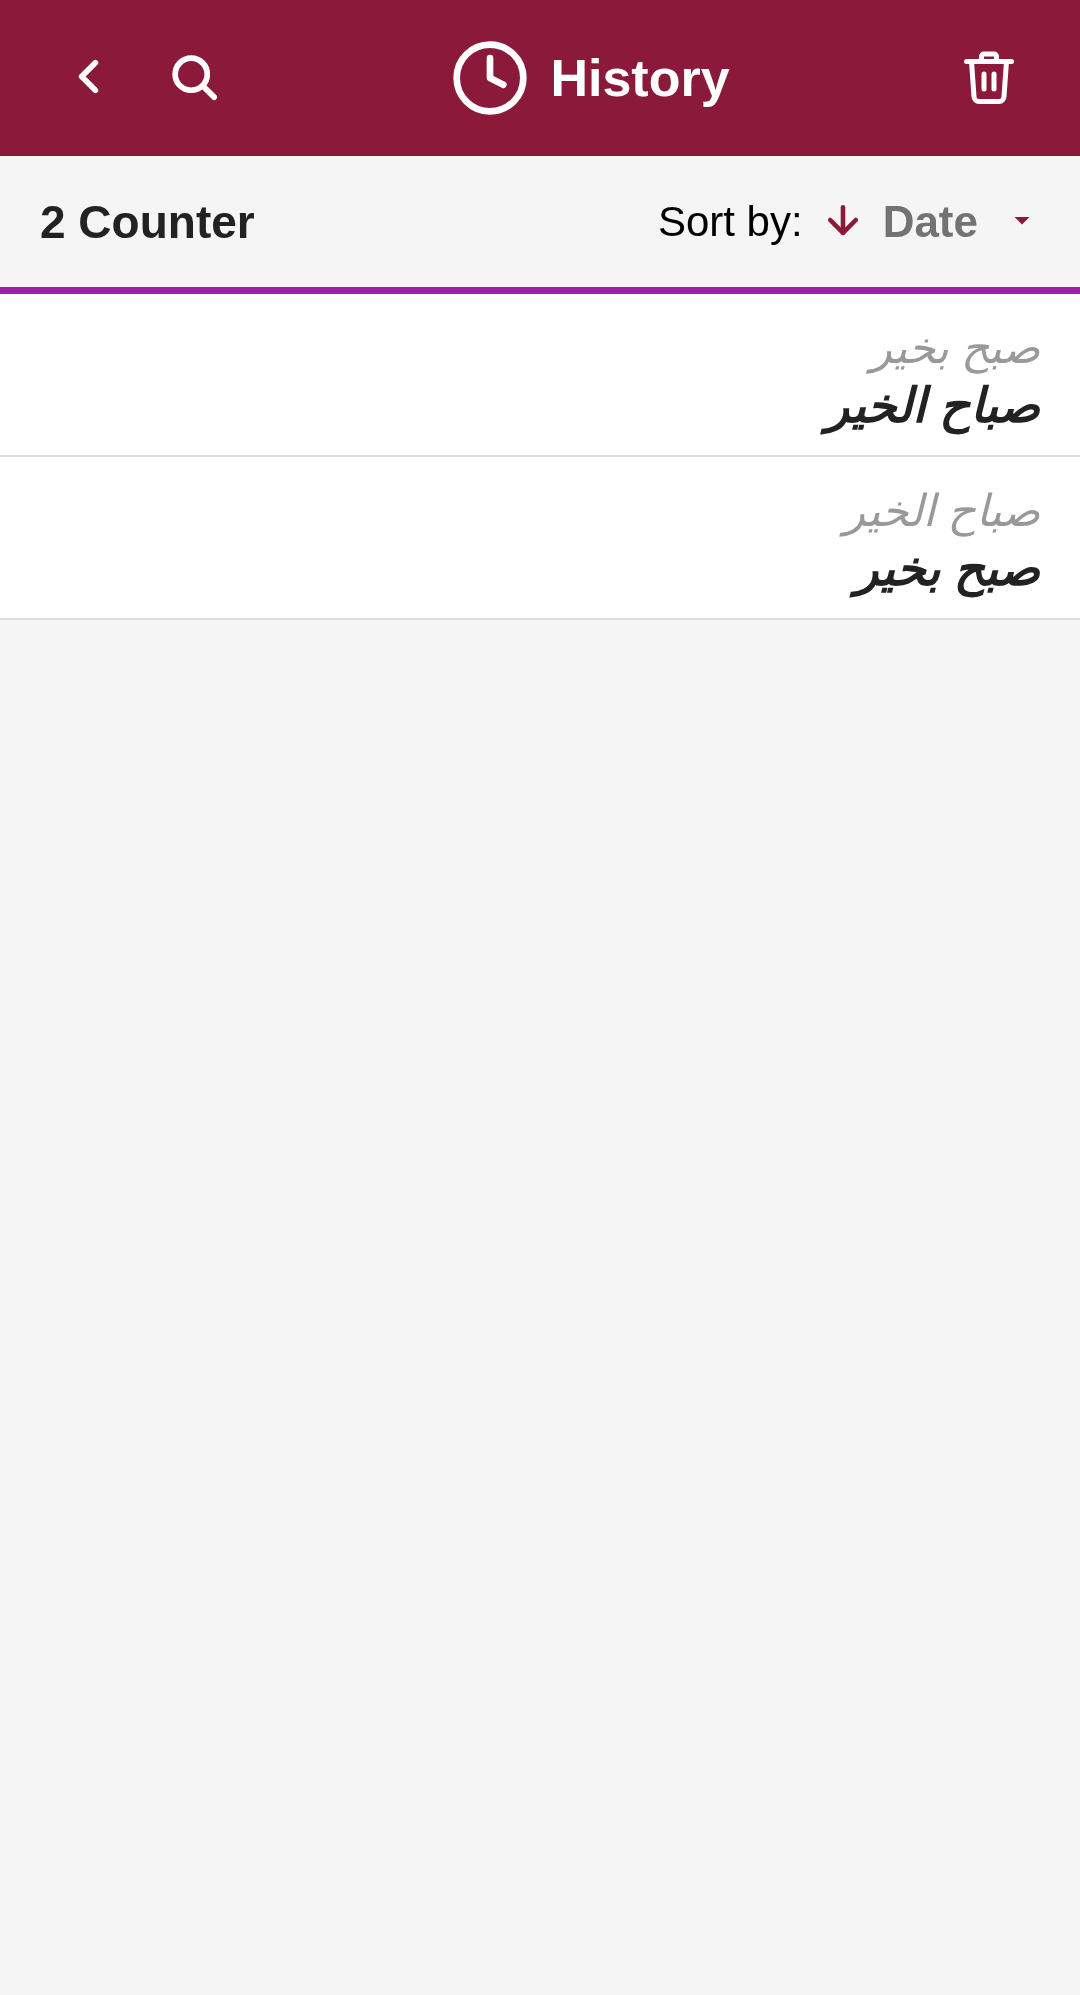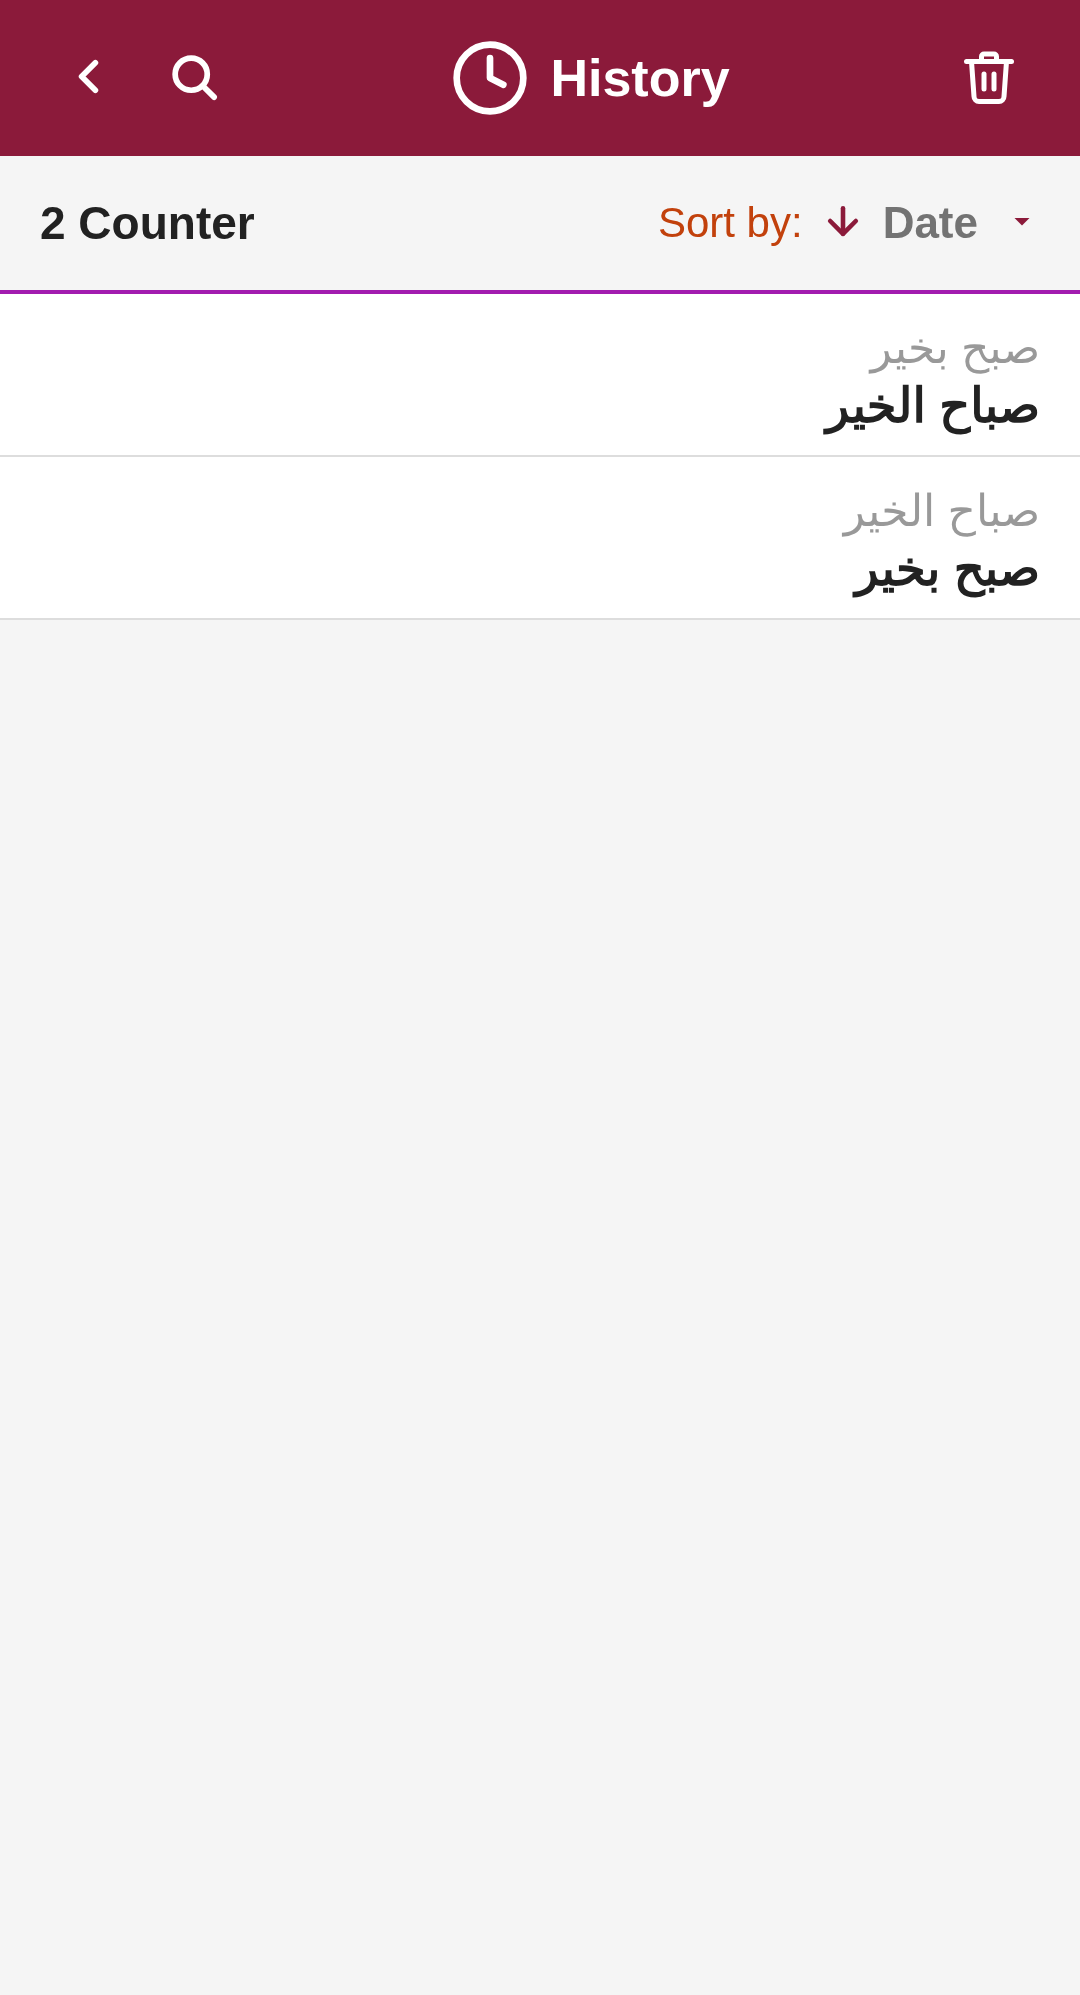--- a/index.html
+++ b/index.html
@@ -73,38 +73,38 @@
 
     
     .toolbar {
       background-color: #f5f5f5;
       width: 100%;
       height: 138px;
       display: flex;
       align-items: center;
       justify-content: space-between;
       padding: 0 40px;
-      border-bottom: 4px solid #a21caf;
+      border-bottom: 7px solid #a21caf;
     }
 
     .counter-label {
       font-size: 46px;
       font-weight: bold;
       color: #222;
     }
 
     .sort-section {
       display: flex;
       align-items: center;
       gap: 18px;
     }
 
     .sort-by-label {
       font-size: 42px;
-      color: #c2410c;
+      color: #000000;
     }
 
     .sort-arrow-icon {
       color: #8b1a3a;
     }
 
     .sort-value {
       font-size: 44px;
       font-weight: bold;
       color: #737373;
@@ -112,20 +112,21 @@
 
     .sort-dropdown-icon {
       color: #8b1a3a;
       margin-left: 8px;
     }
 
     
     .list-container {
       background-color: #f9a8d4;
       width: 100%;
+      font-style: italic;
     }
 
     .list-item {
       display: flex;
       flex-direction: column;
       align-items: flex-end;
       padding: 28px 40px 22px 40px;
       border-bottom: 2px solid #ddd;
       background-color: #ffffff;
       cursor: pointer;

